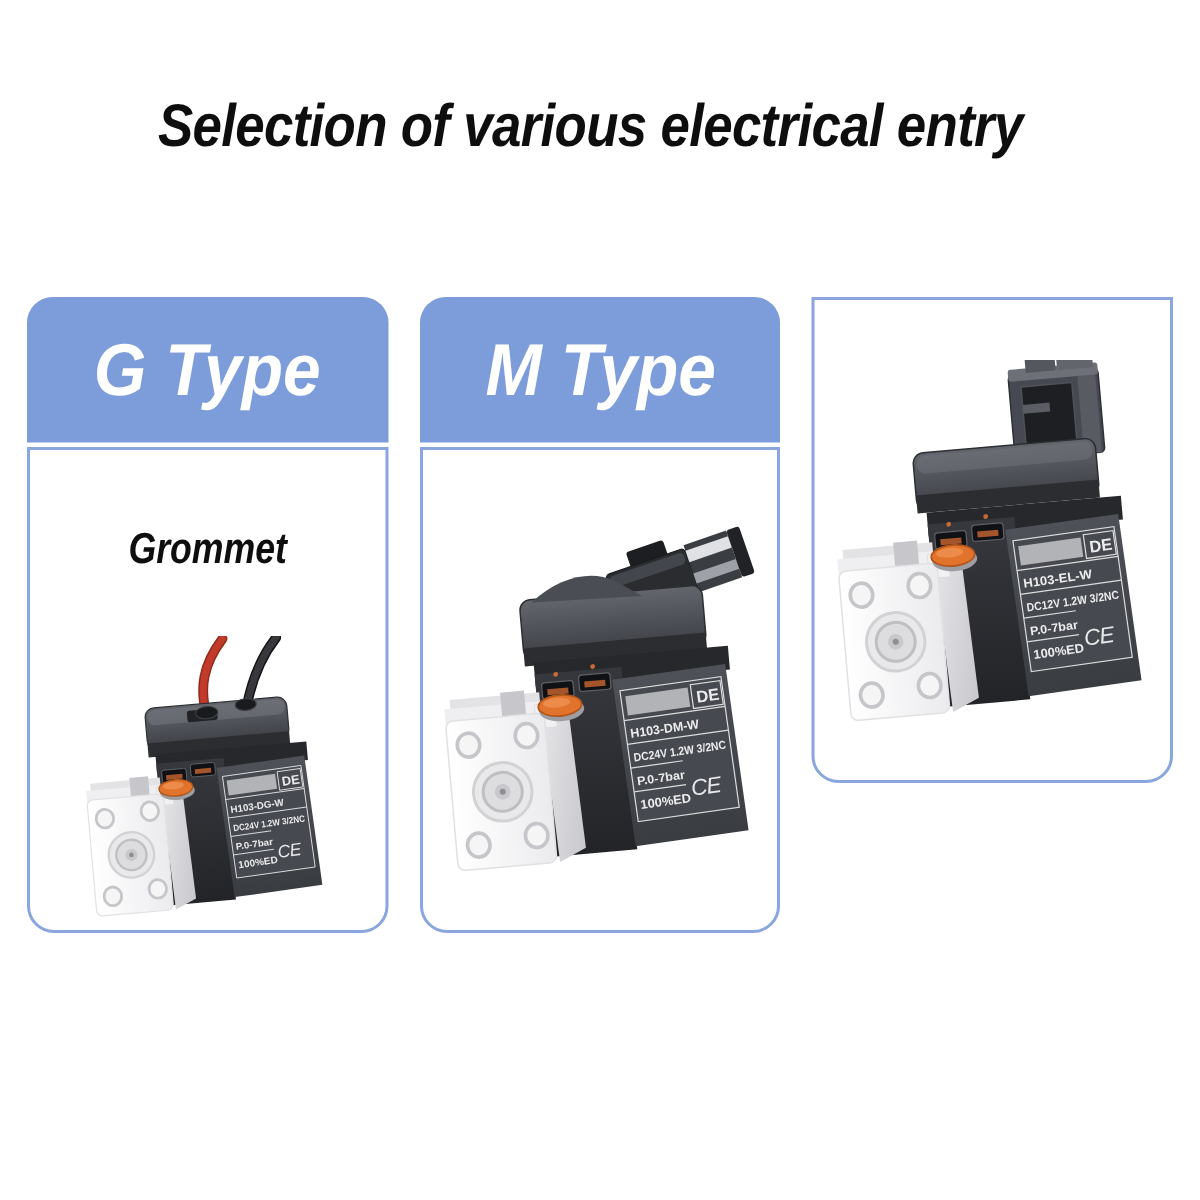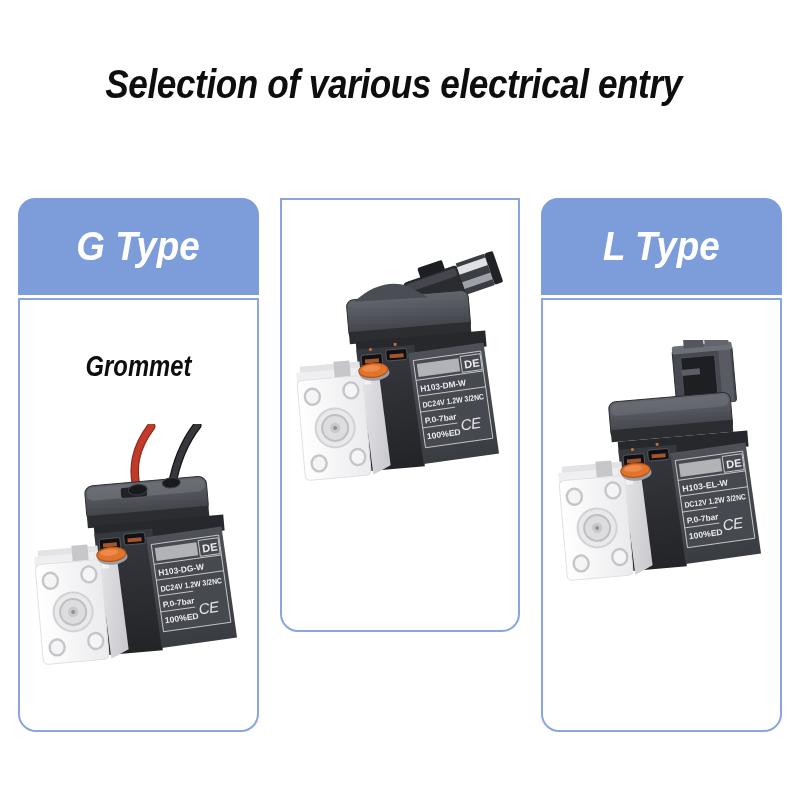--- a/index.html
+++ b/index.html
@@ -11,25 +11,25 @@
   h1.page-title{
     margin:60px 12px 0 0;text-align:center;
     font-style:italic;font-weight:bold;font-size:40px;line-height:1.2;
     color:#0e0e0e;letter-spacing:-.5px;
   }
   .cards{display:flex;gap:21px;margin:90px 18px 0 18px;}
   .card{flex:1;display:flex;flex-direction:column;}
   .card-header{
     height:97px;background:#7c9cda;border-radius:17px 17px 0 0;
     display:flex;align-items:center;justify-content:center;
-    color:#ffffff;font-style:italic;font-weight:bold;font-size:40px;
+    color:#ffffff;font-style:italic;font-weight:bold;font-size:49px;
     margin-bottom:3px;
   }
   .card-body{
-    box-sizing:border-box;height:434px;background:#ffffff;
+    box-sizing:border-box;height:324px;background:#ffffff;
     border:2.5px solid #8aa6df;border-radius:0 0 18px 18px;
     display:flex;flex-direction:column;align-items:center;
   }
   .entry-label{
     margin-top:48px;color:#0e0e0e;
     font-style:italic;font-weight:bold;font-size:29px;line-height:1.25;
     text-align:center;
   }
   .product-figure{margin-top:40px;width:224px;height:252px;}
   
@@ -141,20 +141,23 @@
               <ellipse cx="86" cy="131" rx="15" ry="7.5" fill="#9c9ea3"></ellipse>
               <ellipse cx="85" cy="128" rx="14.5" ry="7" fill="#e2732d" stroke="#b2561b" stroke-width="1.2"></ellipse>
               <ellipse cx="83" cy="126" rx="9" ry="3.2" fill="#ee9150" opacity=".85"></ellipse>
             </g>
           </g>
         </svg>
       </div>
     </article>
 
     <article class="card">
+      <header class="card-header">
+        <span class="condense cx92">M Type</span>
+      </header>
       <div class="card-body">
         <svg class="product-figure" viewBox="0 0 224 252" role="img">
           <g transform="rotate(-5 112 126)">
 
             <g transform="translate(124,50) rotate(-14)">
               <rect x="18" y="-16" width="26" height="12" rx="2" fill="#1c1e21"></rect>
               <rect x="0" y="-6" width="56" height="30" rx="3" fill="#2a2c30" stroke="#1a1b1e" stroke-width=".8"></rect>
               <rect x="2" y="-4" width="52" height="8" rx="3" fill="#43464c"></rect>
               <rect x="56" y="-8" width="30" height="33" fill="#3a3d42"></rect>
               <rect x="56" y="-4" width="30" height="8" fill="#dfe1e4"></rect>
@@ -214,23 +217,20 @@
               <ellipse cx="86" cy="131" rx="15" ry="7.5" fill="#9c9ea3"></ellipse>
               <ellipse cx="85" cy="128" rx="14.5" ry="7" fill="#e2732d" stroke="#b2561b" stroke-width="1.2"></ellipse>
               <ellipse cx="83" cy="126" rx="9" ry="3.2" fill="#ee9150" opacity=".85"></ellipse>
             </g>
           </g>
         </svg>
       </div>
     </article>
 
     <article class="card">
-      <header class="card-header">
-        <span class="condense cx92">L Type</span>
-      </header>
       <div class="card-body">
         <svg class="product-figure" viewBox="0 0 224 252" role="img">
           <g transform="rotate(-5 112 126)">
 
             <g transform="translate(132,2)">
               <rect x="0" y="10" width="60" height="56" rx="3" fill="#3f424a" opacity=".96" stroke="#26282c"></rect>
               <rect x="46" y="12" width="12" height="54" fill="#585b62"></rect>
               <rect x="8" y="18" width="34" height="44" fill="#1d1f23" stroke="#4f5258"></rect>
               <rect x="8" y="30" width="18" height="6" fill="#5a5d64"></rect>
               <rect x="0" y="6" width="60" height="8" rx="2" fill="#6d7077"></rect>

